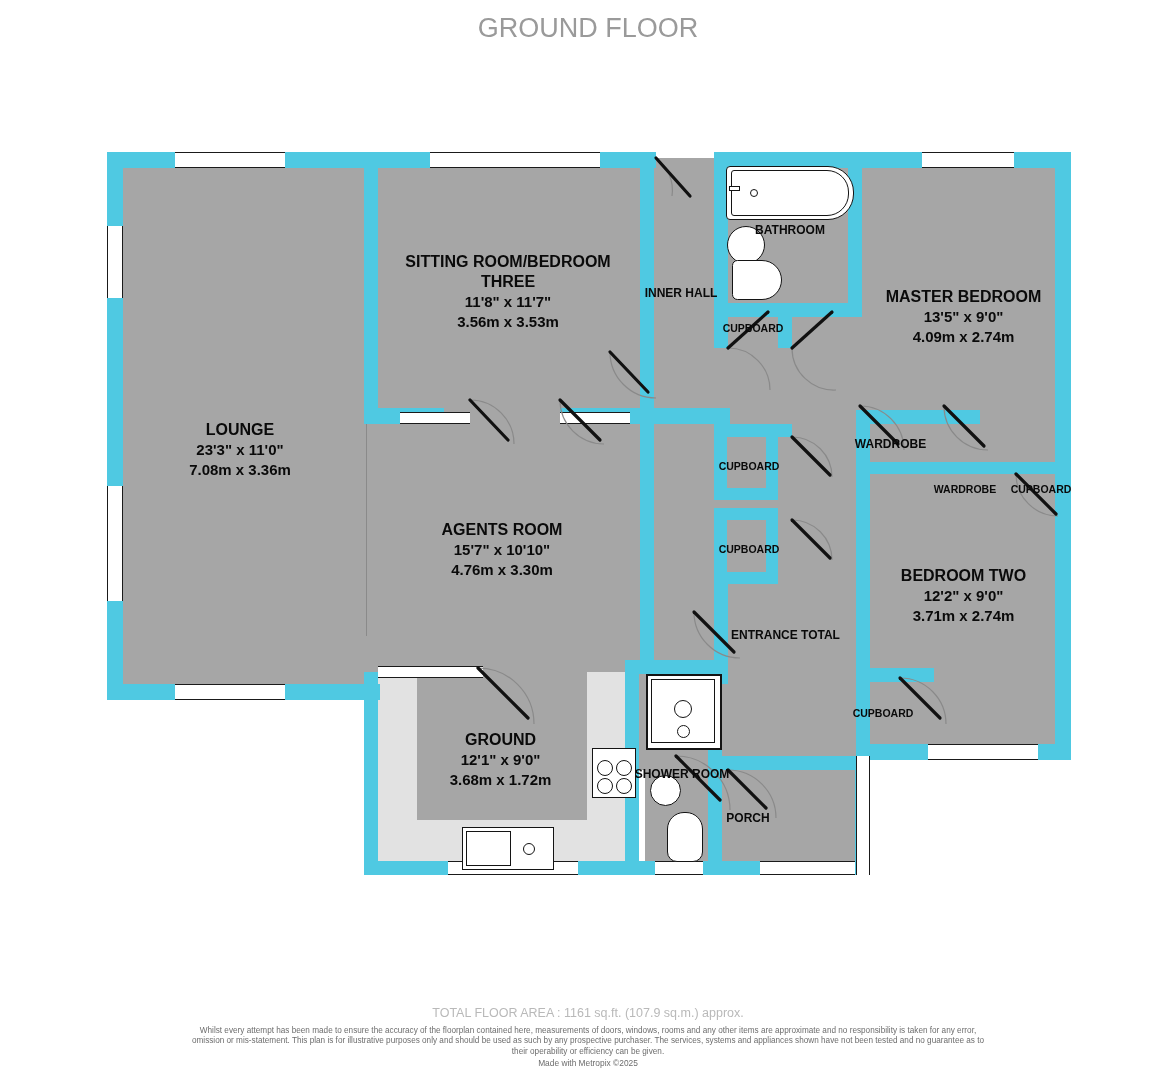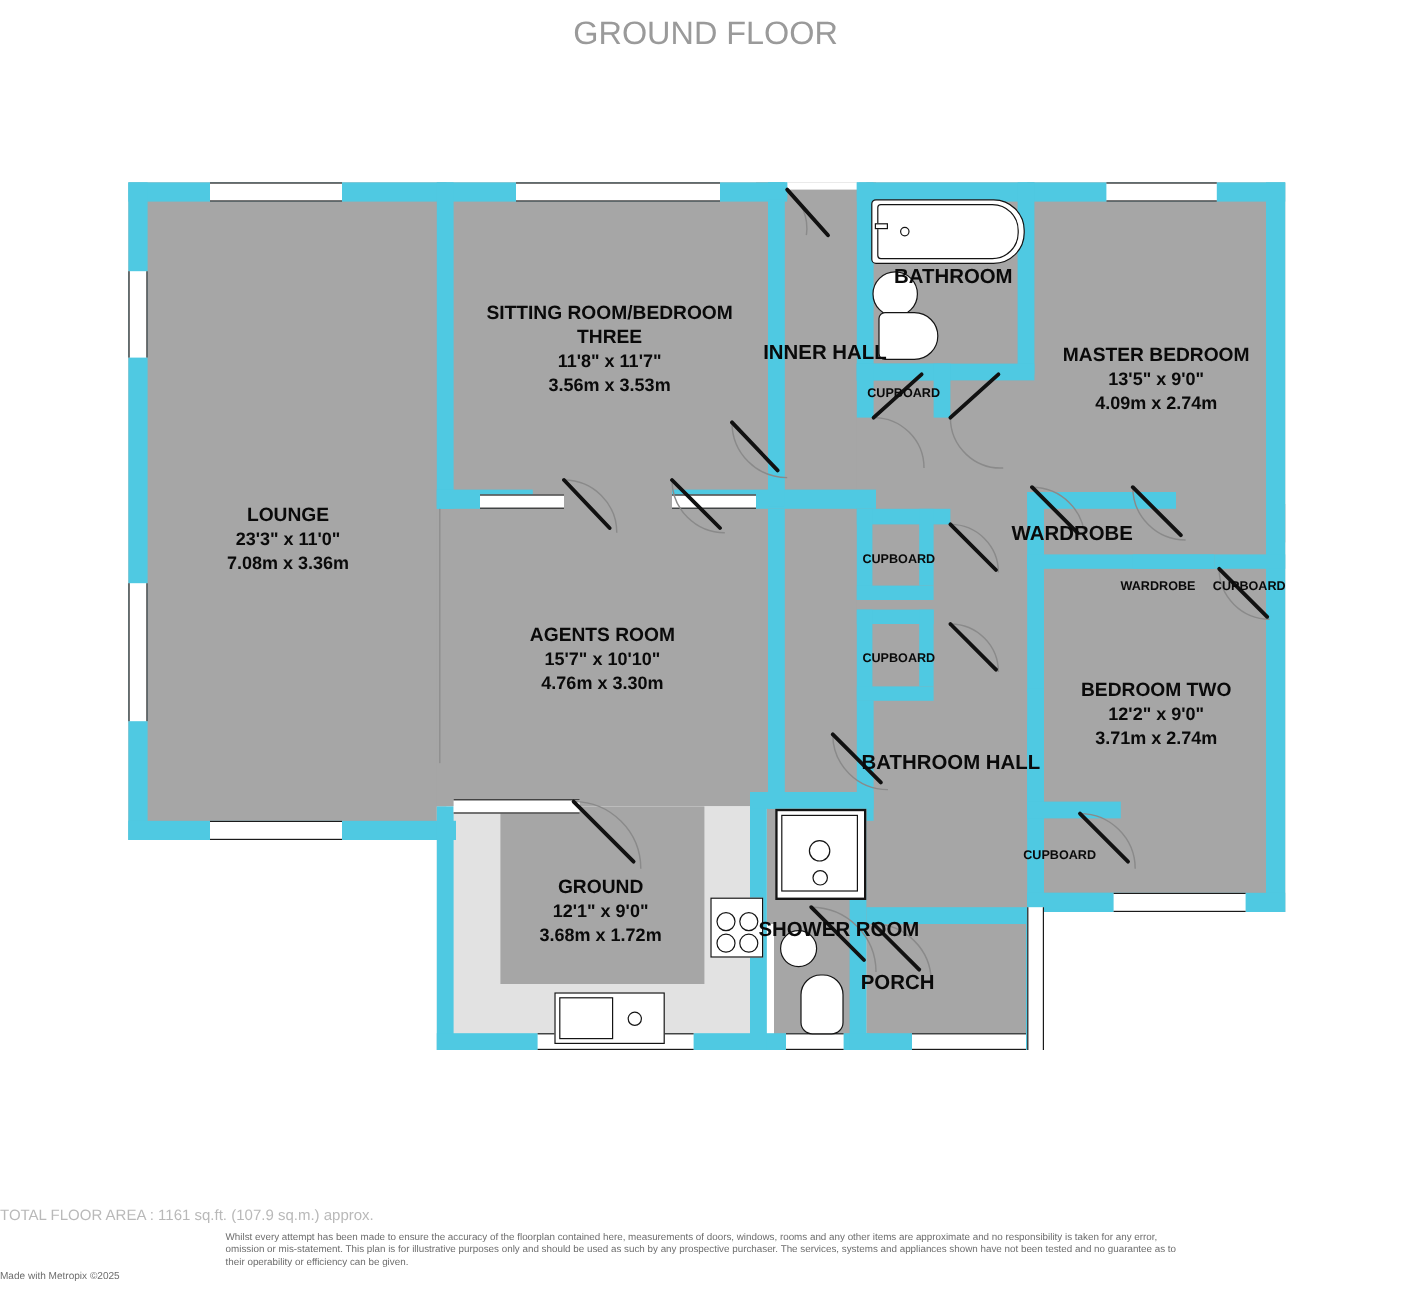--- a/index.html
+++ b/index.html
@@ -34,33 +34,33 @@
   .win{position:absolute;background:#ffffff;border-top:1px solid #1a1a1a;
        border-bottom:1px solid #1a1a1a;box-sizing:border-box;}
   .win.v{border:none;border-left:1px solid #1a1a1a;border-right:1px solid #1a1a1a;}
   .winline{position:absolute;background:#1a1a1a;}
   .blank{position:absolute;background:#ffffff;}
 
   
   .lbl{position:absolute;color:#0a0a0a;font-weight:bold;text-align:center;
        white-space:nowrap;line-height:19px;}
   .lbl.big{font-size:16px;line-height:20px;}
-  .lbl.mid{font-size:17px;}
+  .lbl.mid{font-size:12px;}
   .lbl.sml{font-size:10.5px;line-height:12px;}
   .lbl .dim{font-size:15px;}
 
   
   .door{position:absolute;overflow:visible;}
 
   
   .fx{position:absolute;background:#fff;border:1.6px solid #141414;}
   .fx.r{border-radius:50%;}
 
   
-  #footer{position:absolute;left:0;top:1006px;width:1176px;text-align:left;}
+  #footer{position:absolute;left:0;top:1006px;width:1176px;text-align:center;}
   #footer .total{color:#b9b9b9;font-size:12.5px;margin-bottom:6px;}
   #footer .disc{color:#6d6d6d;font-size:8.2px;line-height:10.4px;
                 width:800px;margin:0 auto;}
   #footer .made{color:#6d6d6d;font-size:8.4px;margin-top:1px;}
 </style>
 </head>
 <body>
 
 <div id="title-block">
   <div class="l1">GROUND FLOOR</div>
@@ -282,21 +282,21 @@
   </div>
 
   <div class="lbl big" style="left:866px;top:566px;width:195px;">
     <div>BEDROOM TWO</div>
     <div class="dim">12'2"  x 9'0"</div>
     <div class="dim">3.71m  x 2.74m</div>
   </div>
 
   <div class="lbl mid" style="left:745px;top:221px;width:90px;">BATHROOM</div>
   <div class="lbl mid" style="left:636px;top:284px;width:90px;">INNER HALL</div>
-  <div class="lbl mid" style="left:718px;top:626px;width:135px;">BATHROOM HALL</div>
+  <div class="lbl mid" style="left:718px;top:626px;width:135px;">ENTRANCE TOTAL</div>
   <div class="lbl mid" style="left:632px;top:765px;width:100px;">SHOWER ROOM</div>
   <div class="lbl mid" style="left:713px;top:809px;width:70px;">PORCH</div>
   <div class="lbl mid" style="left:843px;top:435px;width:95px;">WARDROBE</div>
   <div class="lbl sml" style="left:930px;top:483px;width:70px;">WARDROBE</div>
   <div class="lbl sml" style="left:714px;top:322px;width:78px;">CUPBOARD</div>
   <div class="lbl sml" style="left:710px;top:460px;width:78px;">CUPBOARD</div>
   <div class="lbl sml" style="left:710px;top:543px;width:78px;">CUPBOARD</div>
   <div class="lbl sml" style="left:1006px;top:483px;width:70px;">CUPBOARD</div>
   <div class="lbl sml" style="left:844px;top:707px;width:78px;">CUPBOARD</div>
 

